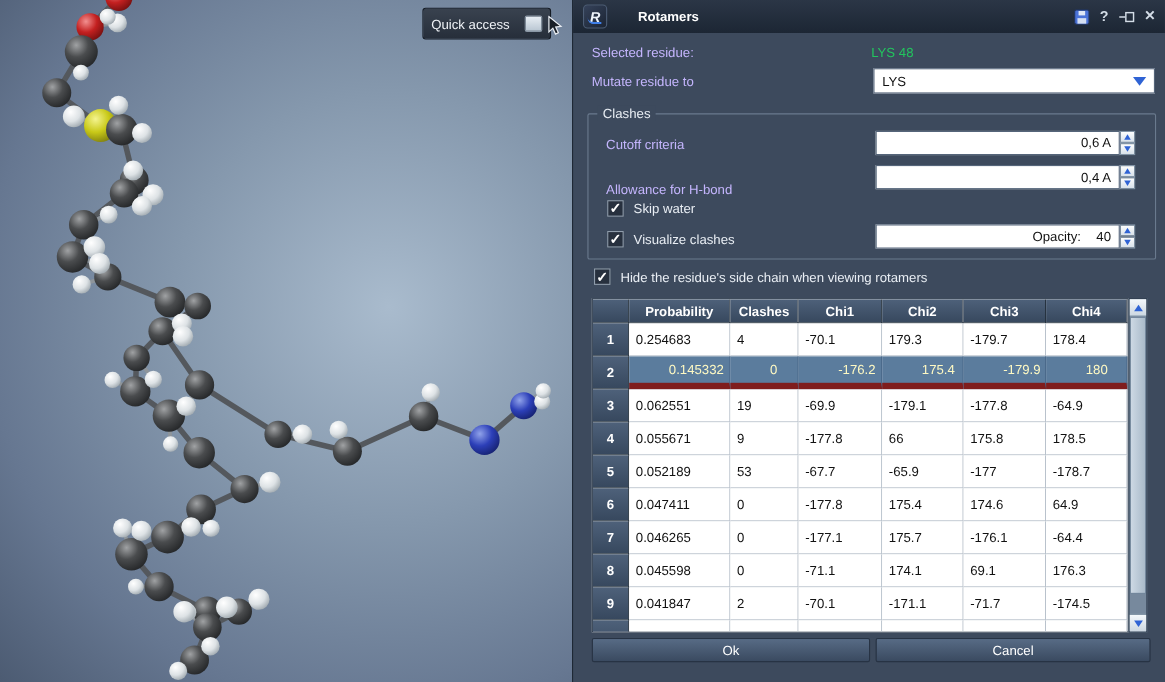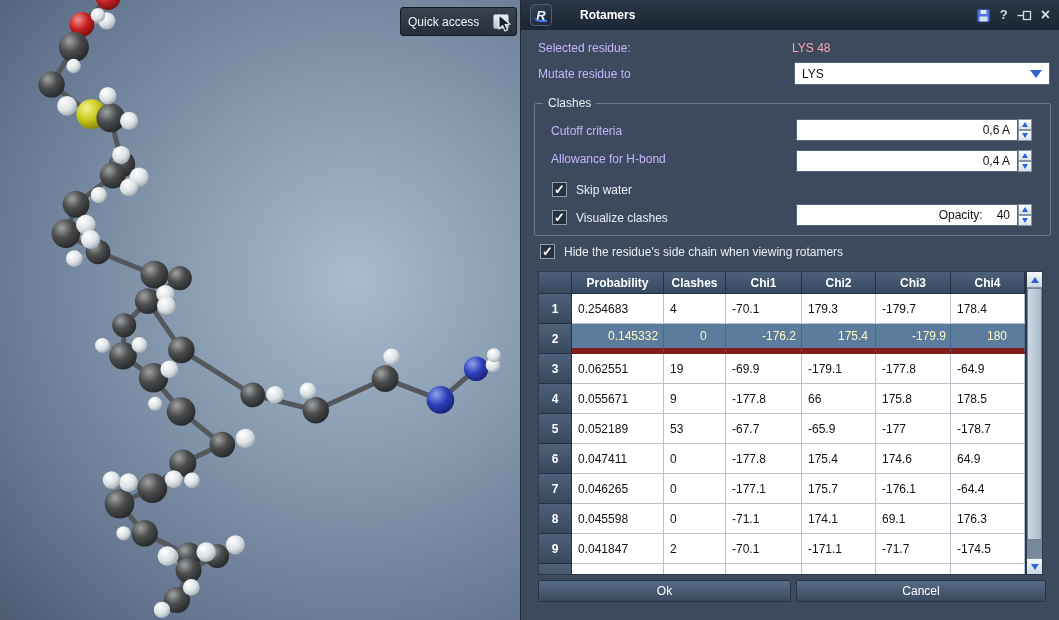--- a/index.html
+++ b/index.html
@@ -3,21 +3,21 @@
 <meta charset="utf-8">
 <style>
   html,body{margin:0;padding:0;background:#222;}
   .app{position:relative;width:1059px;height:620px;overflow:hidden;
        font-family:"Liberation Sans",sans-serif;background:#3d4a5d;}
 
   
   .viewport{position:absolute;left:0;top:0;width:520px;height:620px;
     background:radial-gradient(circle at 68% 45%, #a9bbcd 0%, #8598ad 40%, #667791 75%, #4c5b72 100%);}
   .viewport svg.mol{position:absolute;left:0;top:0;}
-  .quick-access{position:absolute;left:400px;top:7px;width:117px;height:29px;
+  .quick-access{position:absolute;left:384px;top:7px;width:117px;height:29px;
     background:linear-gradient(#39424f,#262e3a);border:1px solid #151b24;border-radius:3px;
     color:#f0f3f7;font-size:12px;display:flex;align-items:center;gap:10px;
     padding:0 7px;box-sizing:border-box;}
   .qa-icon{width:14px;height:13px;background:linear-gradient(#e8eef4,#b9c6d2);
     border:1px solid #8b98a6;border-radius:2px;margin-left:auto;}
   .cursor{position:absolute;left:498px;top:14px;}
 
   
   .panel{position:absolute;left:520px;top:0;width:539px;height:620px;
     background:#3d4a5d;border-left:1px solid #1e2835;box-sizing:border-box;}
@@ -28,21 +28,21 @@
     border:1px solid #4d5d75;color:#eef4fb;font-weight:bold;font-style:italic;font-size:13px;
     display:flex;align-items:center;justify-content:center;position:relative;}
   .logo::after{content:"";position:absolute;left:3px;bottom:3px;width:13px;height:5px;
     border-bottom:2px solid #3f7fe8;border-bottom-left-radius:6px;}
   .title{font-weight:bold;font-size:12px;color:#ffffff;flex:1;margin-left:20px;}
   .tb-icons{display:flex;align-items:center;gap:9px;}
   .tb-glyph{color:#d4dde7;font-size:13px;font-weight:bold;line-height:14px;cursor:default;}
   .close-glyph{font-size:16px;line-height:14px;}
 
   .lbl{position:absolute;color:#c4b5fd;font-size:12px;white-space:nowrap;}
-  .val{position:absolute;color:#fca5a5;font-size:12px;white-space:nowrap;}
+  .val{position:absolute;color:#22c55e;font-size:12px;white-space:nowrap;}
   .field, .dropdown, .spinfield{position:absolute;background:#fff;border:1px solid #55657a;
     box-sizing:border-box;font-size:12px;color:#111;display:flex;align-items:center;}
   .dropdown{justify-content:space-between;padding:0 7px;}
   .dd-arrow{width:0;height:0;border-left:6px solid transparent;border-right:6px solid transparent;
     border-top:8px solid #2f63d4;}
   .spinfield{justify-content:flex-end;padding-right:7px;gap:14px;padding-left:20px;}
   .spinbtns{position:absolute;width:14px;display:flex;flex-direction:column;}
   .spinbtn{flex:1;background:linear-gradient(#fdfefe,#d8e1ea);border:1px solid #8294a6;
     display:flex;align-items:center;justify-content:center;box-sizing:border-box;}
   .spinbtn.up::after{content:"";width:0;height:0;border-left:3px solid transparent;
@@ -312,21 +312,21 @@
 
     <div class="lbl" style="left:30px;top:124px">Cutoff criteria</div>
     <div class="spinfield" style="left:275px;top:119px;width:222px;height:22px">
       <span>0,6 A</span>
     </div>
     <div class="spinbtns" style="left:497px;top:119px;height:22px">
       <div class="spinbtn up"></div>
       <div class="spinbtn down"></div>
     </div>
 
-    <div class="lbl" style="left:30px;top:152px">Allowance for H-bond</div>
+    <div class="lbl" style="left:30px;top:165px">Allowance for H-bond</div>
     <div class="spinfield" style="left:275px;top:150px;width:222px;height:22px">
       <span>0,4 A</span>
     </div>
     <div class="spinbtns" style="left:497px;top:150px;height:22px">
       <div class="spinbtn up"></div>
       <div class="spinbtn down"></div>
     </div>
 
     <div class="cb" style="left:31px;top:182px">
       <span class="cb-box">✓</span>

